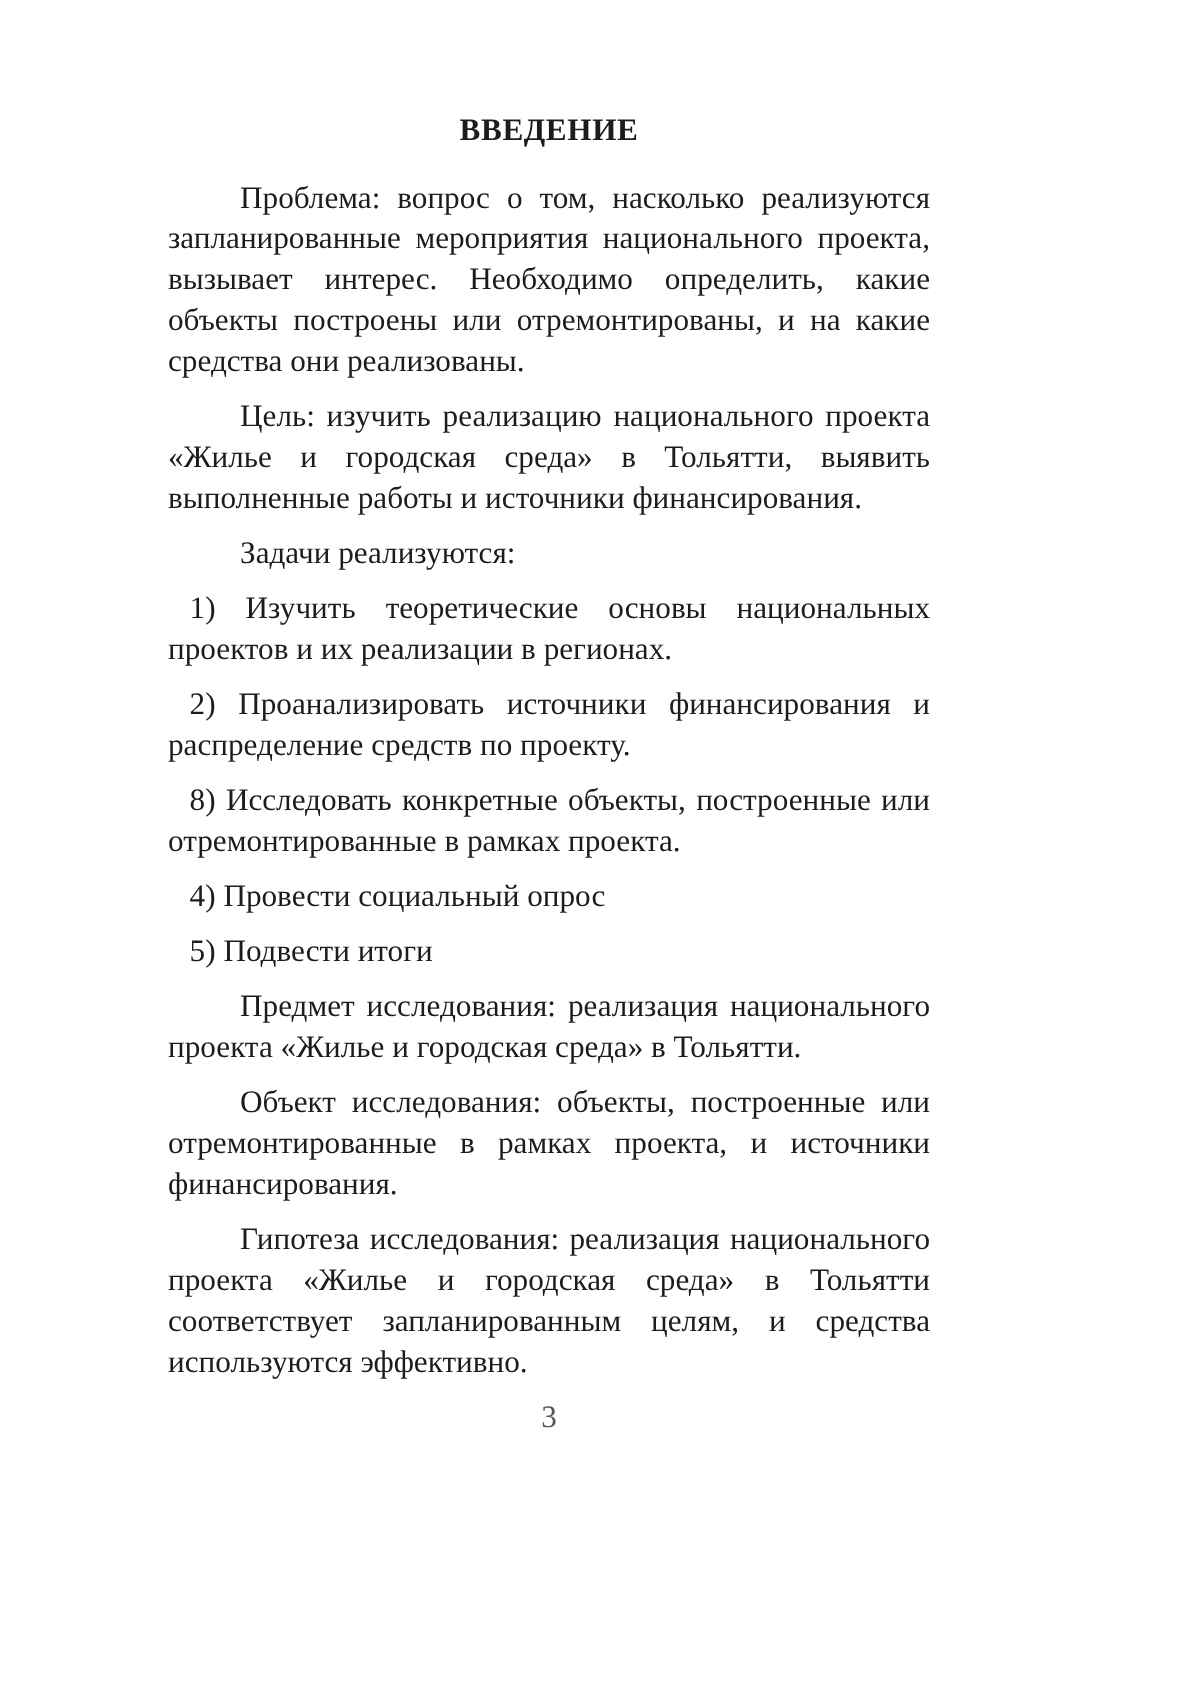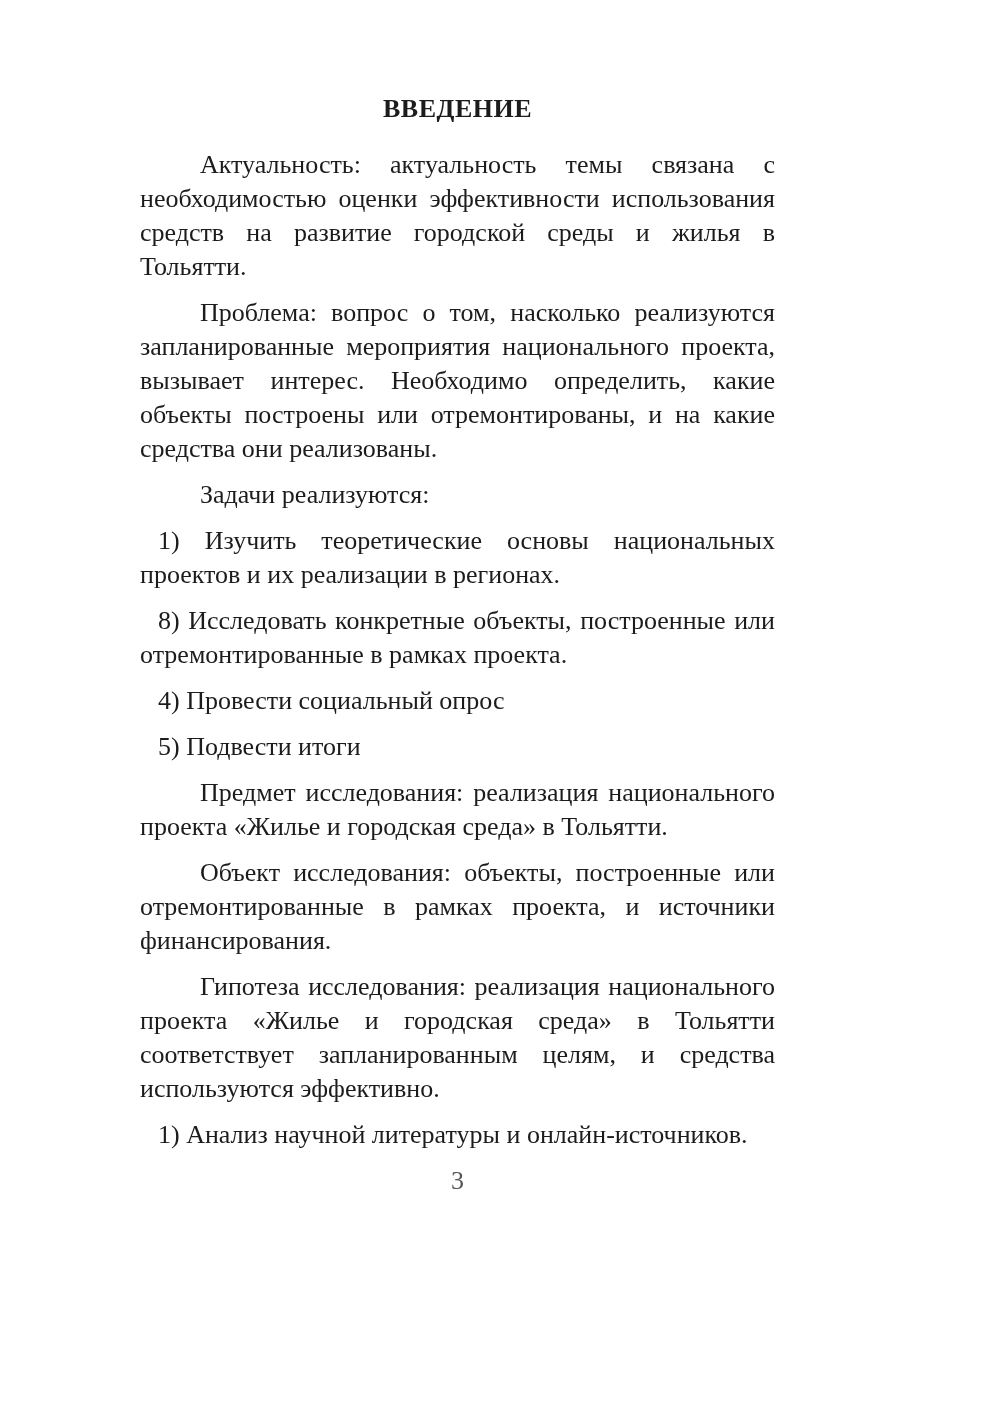--- a/index.html
+++ b/index.html
@@ -41,41 +41,41 @@
     margin-top: 12px;
   }
 </style>
 </head>
 <body>
 
 <div class="page">
 
   <h1 class="doc-title">ВВЕДЕНИЕ</h1>
 
-  <p class="para">Актуальность: актуальность темы связана с необходимостью оценки эффективности использования средств на развитие городской среды и жилья в Тольятти.</p>
 
   <p class="para">Проблема: вопрос о том, насколько реализуются запланированные мероприятия национального проекта, вызывает интерес. Необходимо определить, какие объекты построены или отремонтированы, и на какие средства они реализованы.</p>
 
+  <p class="para">Цель: изучить реализацию национального проекта «Жилье и городская среда» в Тольятти, выявить выполненные работы и источники финансирования.</p>
 
   <p class="para">Задачи реализуются:</p>
 
   <p class="para list">1) Изучить теоретические основы национальных проектов и их реализации в регионах.</p>
 
+  <p class="para list">2) Проанализировать источники финансирования и распределение средств по проекту.</p>
 
   <p class="para list">8) Исследовать конкретные объекты, построенные или отремонтированные в рамках проекта.</p>
 
   <p class="para list">4) Провести социальный опрос</p>
 
   <p class="para list">5) Подвести итоги</p>
 
   <p class="para">Предмет исследования: реализация национального проекта «Жилье и городская среда» в Тольятти.</p>
 
   <p class="para">Объект исследования: объекты, построенные или отремонтированные в рамках проекта, и источники финансирования.</p>
 
   <p class="para">Гипотеза исследования: реализация национального проекта «Жилье и городская среда» в Тольятти соответствует запланированным целям, и средства используются эффективно.</p>
 
 
-  <p class="para list">1) Анализ научной литературы и онлайн-источников.</p>
 
 
   <div class="page-number">3</div>
 
 </div>
 
 </body></html>

